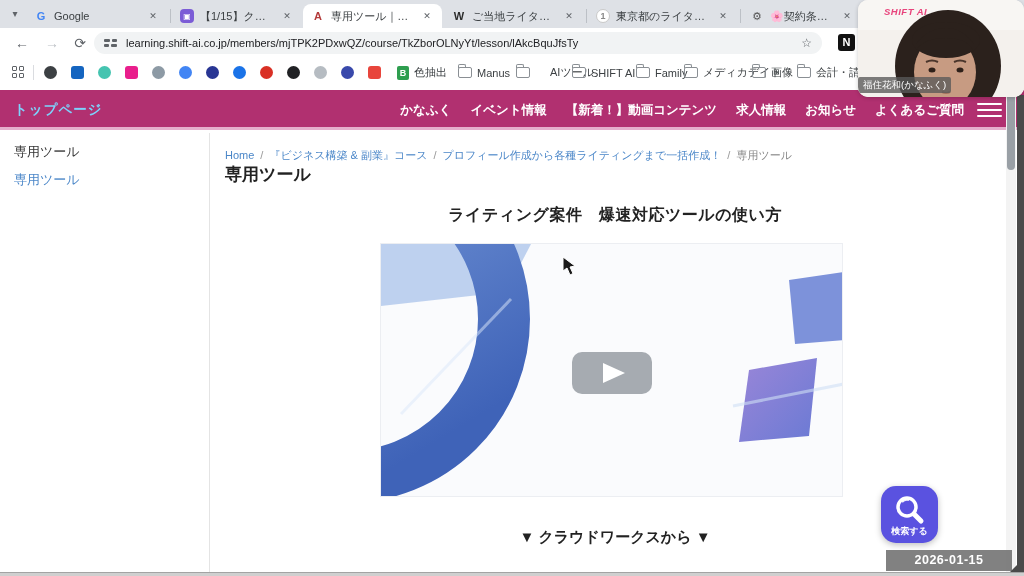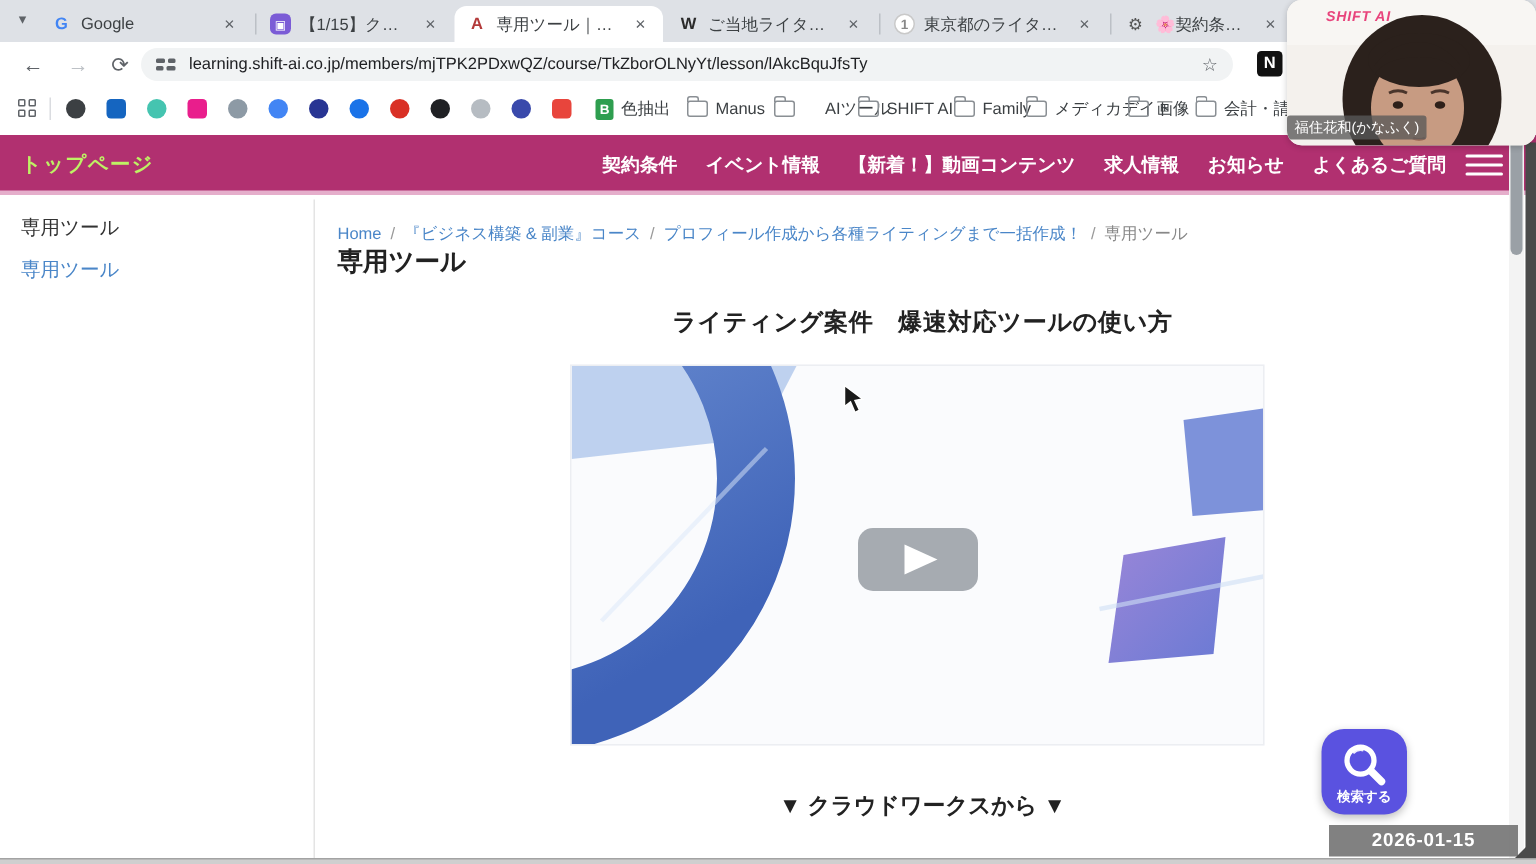--- a/index.html
+++ b/index.html
@@ -40,21 +40,21 @@
   .apps-grid i { border:1.5px solid #5f6368; border-radius:1px; }
   .bm-sep { position:absolute; left:33px; top:8px; width:1px; height:15px; background:#dadce0; }
   .favdot { position:absolute; top:9px; width:13px; height:13px; border-radius:50%; }
   .bm-item { position:absolute; top:7px; display:flex; align-items:center; gap:5px; font-size:11px; color:#3c4043; height:17px; }
   .doc-b { width:12px; height:14px; background:#2e9e4f; border-radius:2px; color:#fff; font-size:9px; font-weight:bold; text-align:center; line-height:14px; }
   .folder { width:14px; height:11px; border:1.5px solid #8a8f94; border-radius:2px; position:relative; }
   .folder:before { content:""; position:absolute; left:-1px; top:-4px; width:6px; height:3px; border:1.5px solid #8a8f94; border-bottom:none; border-radius:2px 2px 0 0; }
 
   
   .siteheader { position:absolute; left:0; top:90px; width:1024px; height:40px; border-bottom:3px solid #e5aecb; }
-  .sh-logo { position:absolute; left:14px; top:11px; color:#bef264; font-size:13.5px; font-weight:bold; letter-spacing:1px; }
+  .sh-logo { position:absolute; left:14px; top:11px; color:#7dd3fc; font-size:13.5px; font-weight:bold; letter-spacing:1px; }
   .sh-nav { position:absolute; right:60px; top:0; height:40px; display:flex; align-items:center; gap:19px; }
   .sh-nav span { color:#fff; font-size:12.5px; font-weight:bold; white-space:nowrap; }
   .hamburger { position:absolute; right:22px; top:13px; width:25px; height:14px; display:flex; flex-direction:column; justify-content:space-between; }
   .hamburger i { height:2px; background:#fff; border-radius:1px; }
 
   
   .content { position:absolute; left:0; top:133px; width:1018px; height:439px; background:#fff; }
   .sidebar { position:absolute; left:0; top:0; width:210px; height:439px; border-right:1px solid #e4e4e4; }
   .sb-heading { position:absolute; left:14px; top:10px; font-size:13px; color:#333; }
   .sb-link { position:absolute; left:14px; top:38px; font-size:13px; color:#4a86c8; }
@@ -201,21 +201,21 @@
     </span>
     <span class="bm-item" style="left:797px;">
       <span class="folder"></span>
       <span>会計・請求</span>
     </span>
   </div>
 
   <div class="siteheader" style="background:#b13070;">
     <span class="sh-logo">トップページ</span>
     <div class="sh-nav">
-      <span>契約条件</span>
+      <span>かなふく</span>
       <span>イベント情報</span>
       <span>【新着！】動画コンテンツ</span>
       <span>求人情報</span>
       <span>お知らせ</span>
       <span>よくあるご質問</span>
     </div>
     <div class="hamburger">
         <i></i>
         <i></i>
         <i></i>

